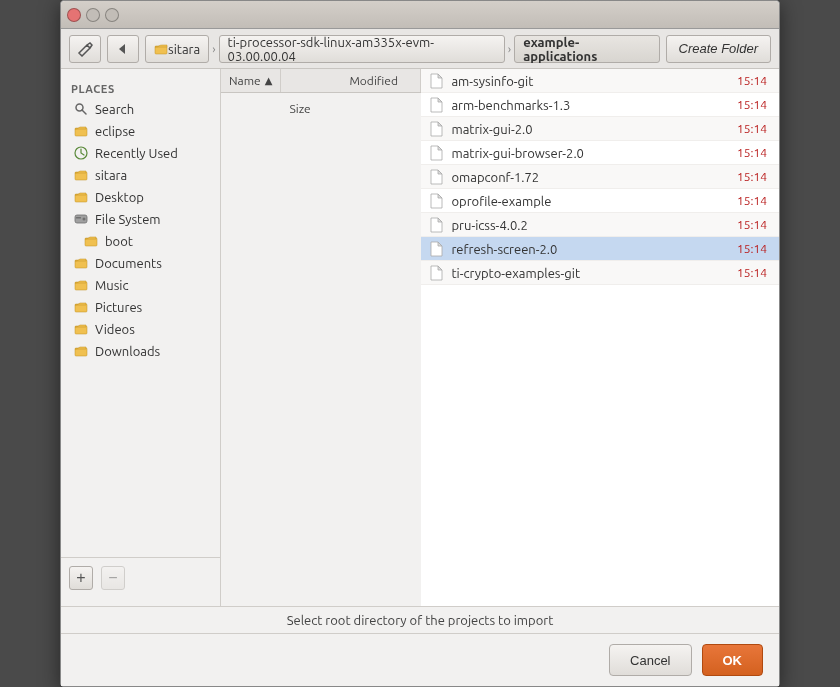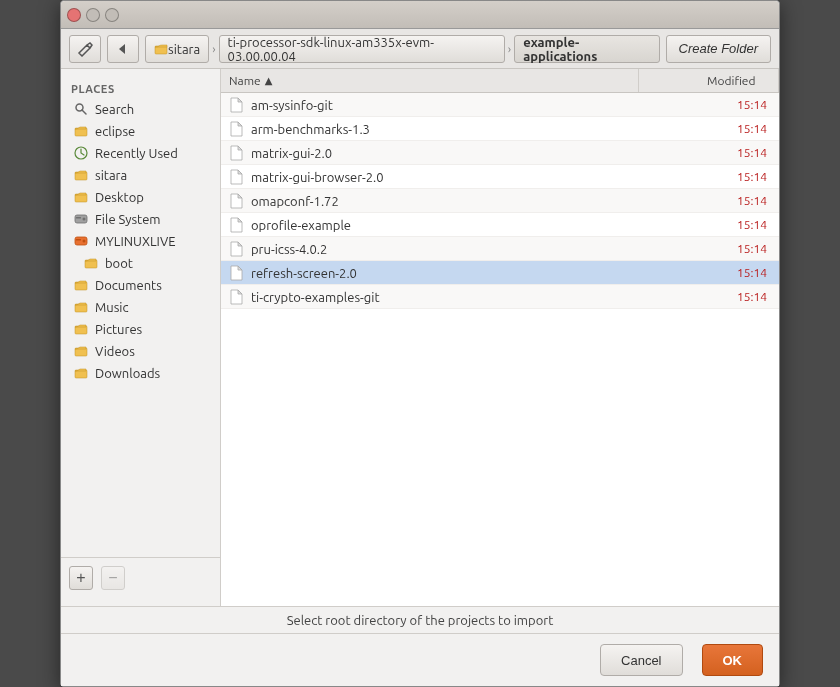--- a/index.html
+++ b/index.html
@@ -203,21 +203,21 @@
 
     .sidebar-action-btn.disabled {
       opacity: 0.5;
       cursor: default;
     }
 
     
     .file-list-container {
       flex: 1;
       display: flex;
-      flex-direction: column;
+      flex-direction: row;
       overflow: hidden;
     }
 
     .file-list-header {
       display: flex;
       background: #e8e6e4;
       border-bottom: 1px solid #c8c5c1;
       height: 24px;
       flex-shrink: 0;
     }
@@ -345,21 +345,21 @@
       flex-shrink: 0;
     }
 
     
     .button-bar {
       background: #f2f1f0;
       border-top: 1px solid #d0cdc9;
       padding: 10px 16px;
       display: flex;
       justify-content: flex-end;
-      gap: 19px;
+      gap: 10px;
       flex-shrink: 0;
     }
 
     .dialog-btn {
       height: 32px;
       padding: 0 20px;
       border-radius: 4px;
       font-size: 13px;
       cursor: pointer;
       display: flex;
@@ -503,30 +503,20 @@
         <span class="sidebar-icon">
           <svg width="14" height="14" viewBox="0 0 14 14">
             <rect x="1" y="3" width="12" height="8" rx="2" fill="#a0a0a0" stroke="#707070" stroke-width="0.8"></rect>
             <circle cx="10" cy="7" r="1.5" fill="#707070"></circle>
             <rect x="2" y="5" width="5" height="1.5" rx="0.5" fill="#707070"></rect>
           </svg>
         </span>
         <span>File System</span>
       </div>
 
-      <div class="sidebar-item">
-        <span class="sidebar-icon">
-          <svg width="14" height="14" viewBox="0 0 14 14">
-            <rect x="1" y="3" width="12" height="8" rx="2" fill="#e87030" stroke="#c05010" stroke-width="0.8"></rect>
-            <circle cx="10" cy="7" r="1.5" fill="#c05010"></circle>
-            <rect x="2" y="5" width="5" height="1.5" rx="0.5" fill="#c05010"></rect>
-          </svg>
-        </span>
-        <span>MYLINUXLIVE</span>
-      </div>
 
       <div class="sidebar-item indent">
         <span class="sidebar-icon">
           <svg width="14" height="12" viewBox="0 0 14 12">
             <rect x="1" y="3" width="12" height="8" rx="1" fill="#f0c050" stroke="#c09020" stroke-width="0.5"></rect>
             <path d="M1 4 Q3.5 4 4.5 3 L6 2 L12 2 L12 4 Z" fill="#f0c050" stroke="#c09020" stroke-width="0.5"></path>
           </svg>
         </span>
         <span>boot</span>
       </div>

